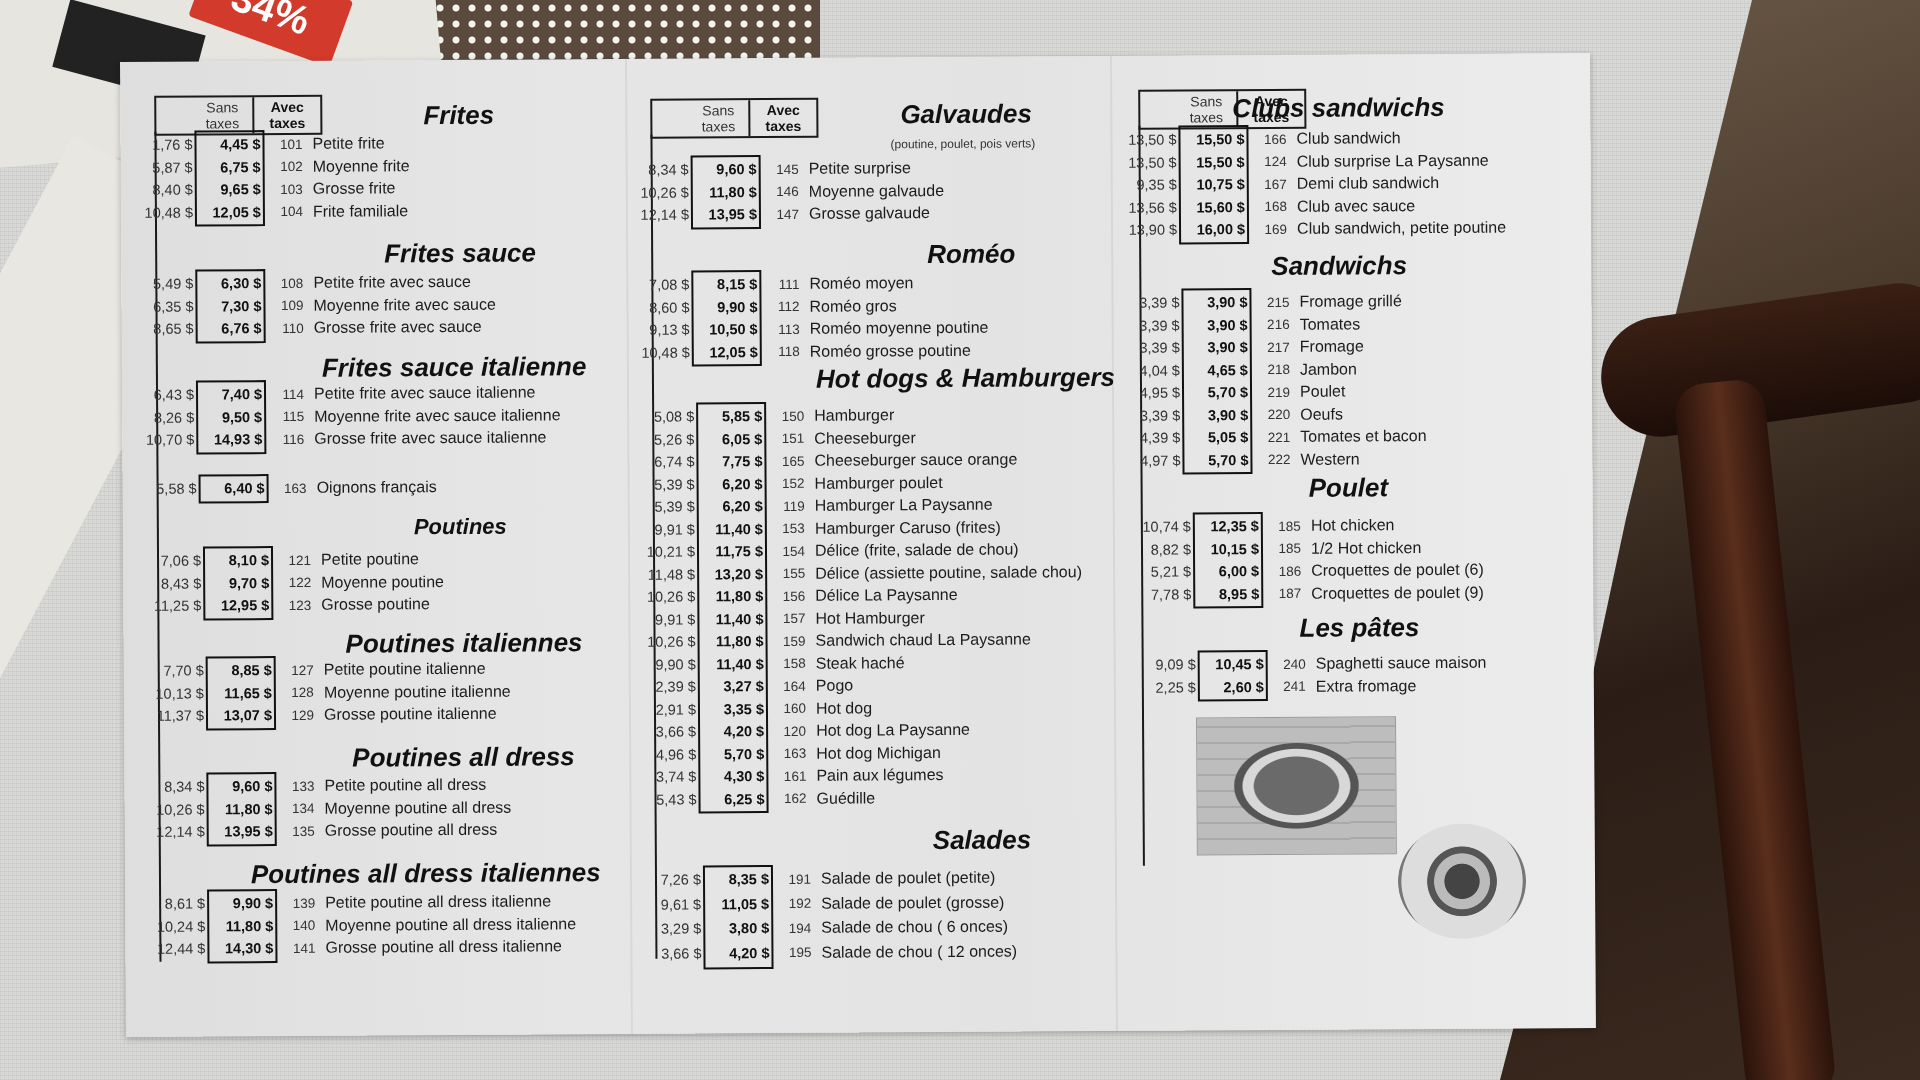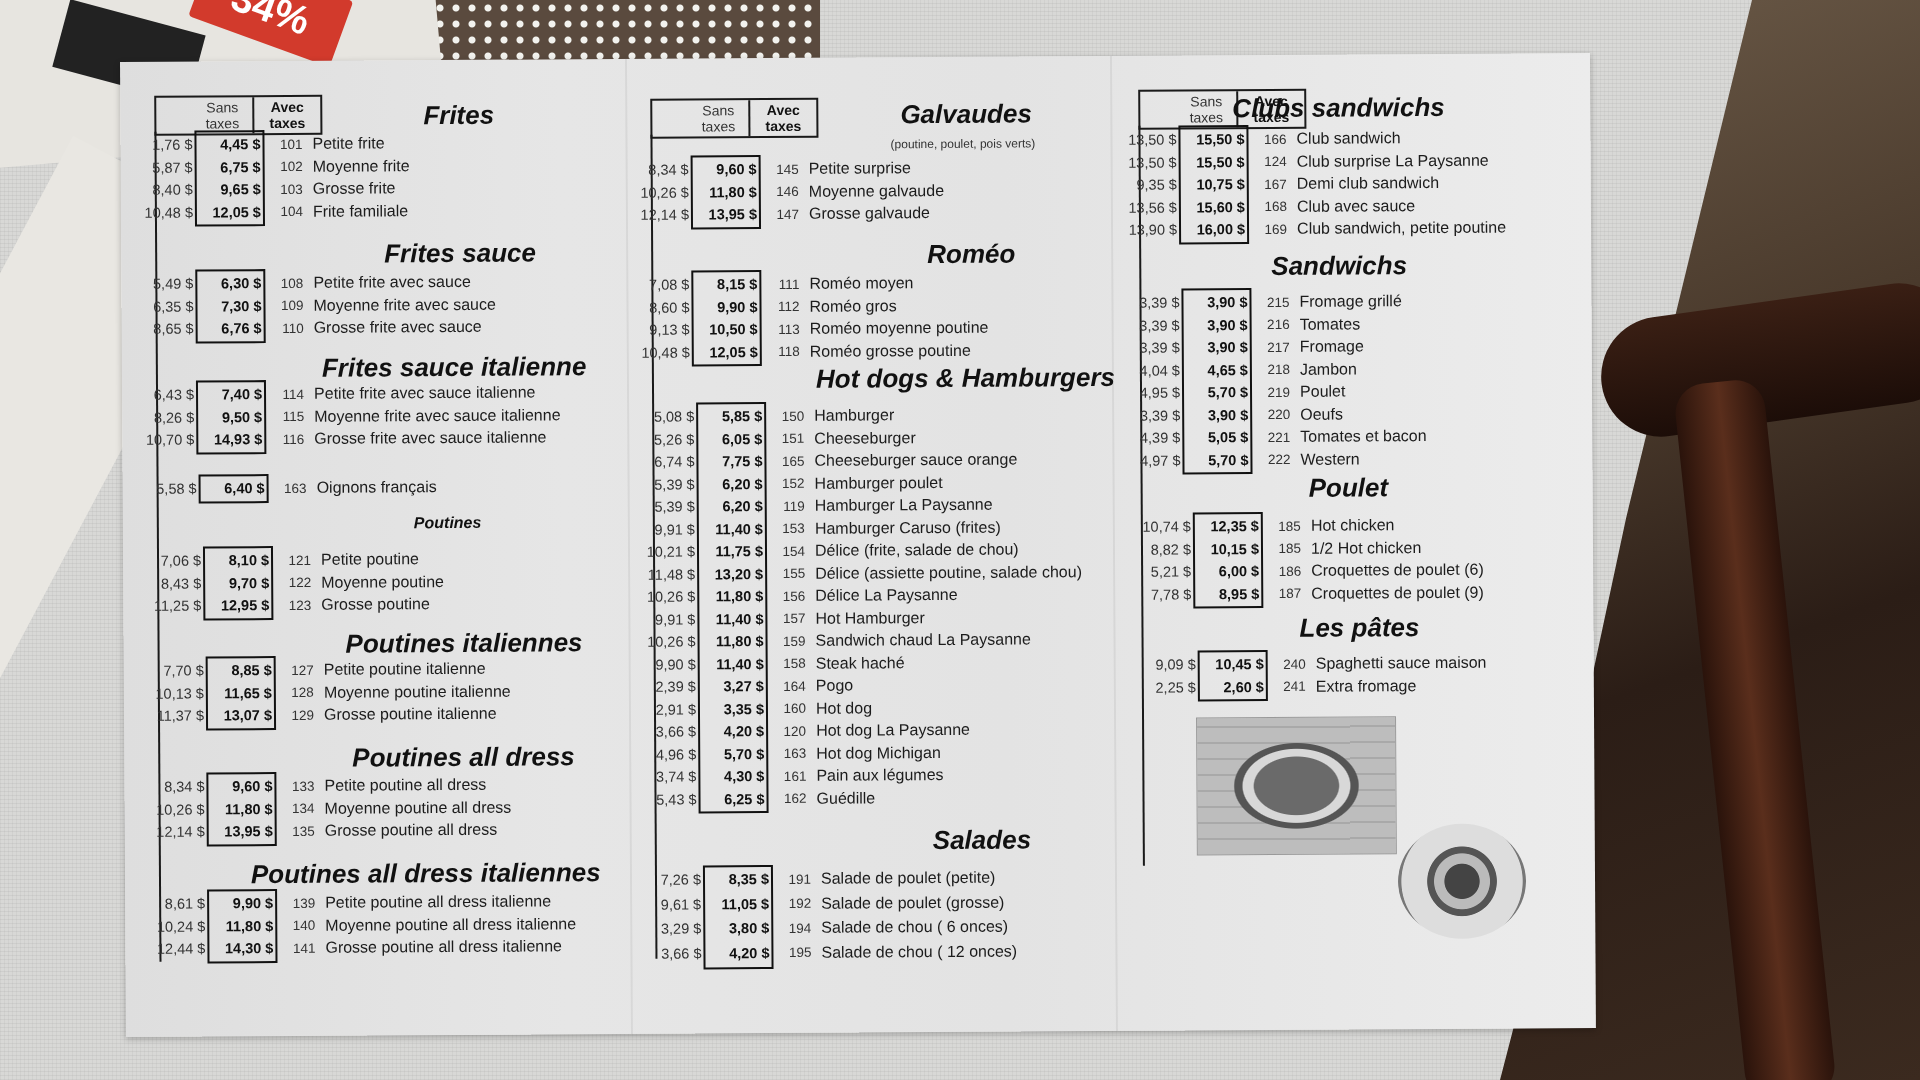--- a/index.html
+++ b/index.html
@@ -201,21 +201,21 @@
     </div>
     <div class="group" style="left: 18px; top: 416px;">
       <div class="box" style="left: 58px; top: -3px; width: 66px; height: 24.5px;"></div>
       <div class="row" style="top: 0px;">
         <span class="p1">5,58 $</span>
         <span class="p2">6,40 $</span>
         <span class="code">163</span>
         <span class="name">Oignons français</span>
       </div>
     </div>
-    <div class="sec-title" style="left: 291px; top: 454px; font-size: 16px;">Poutines</div>
+    <div class="sec-title" style="left: 291px; top: 454px; font-size: 22px;">Poutines</div>
     <div class="group" style="left: 22px; top: 488px;">
       <div class="box" style="left: 58px; top: -3px; width: 66px; height: 69.5px;"></div>
       <div class="row" style="top: 0px;">
         <span class="p1">7,06 $</span>
         <span class="p2">8,10 $</span>
         <span class="code">121</span>
         <span class="name">Petite poutine</span>
       </div>
       <div class="row" style="top: 22.5px;">
         <span class="p1">8,43 $</span>

